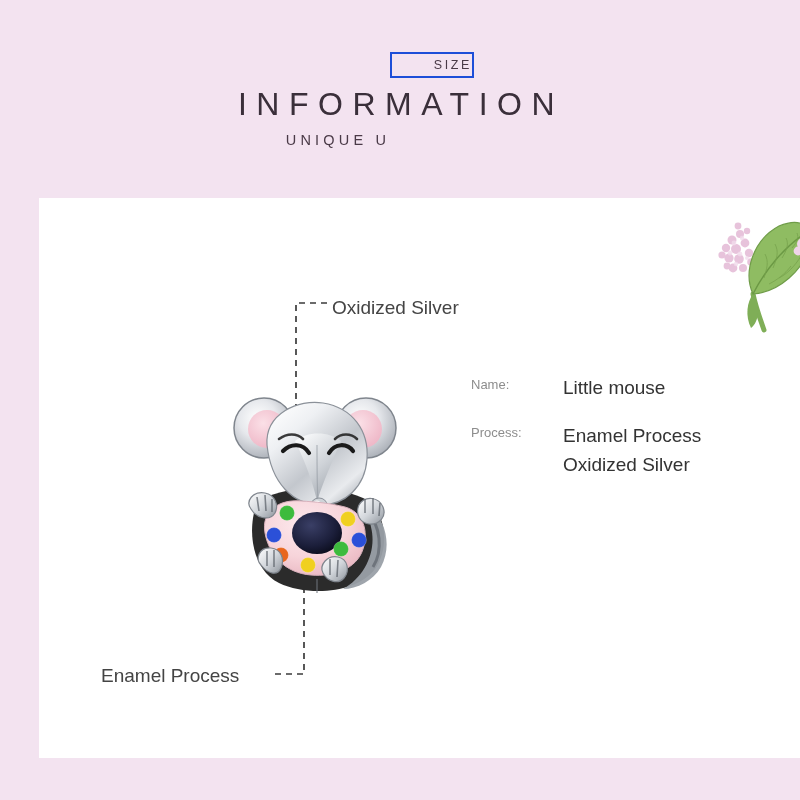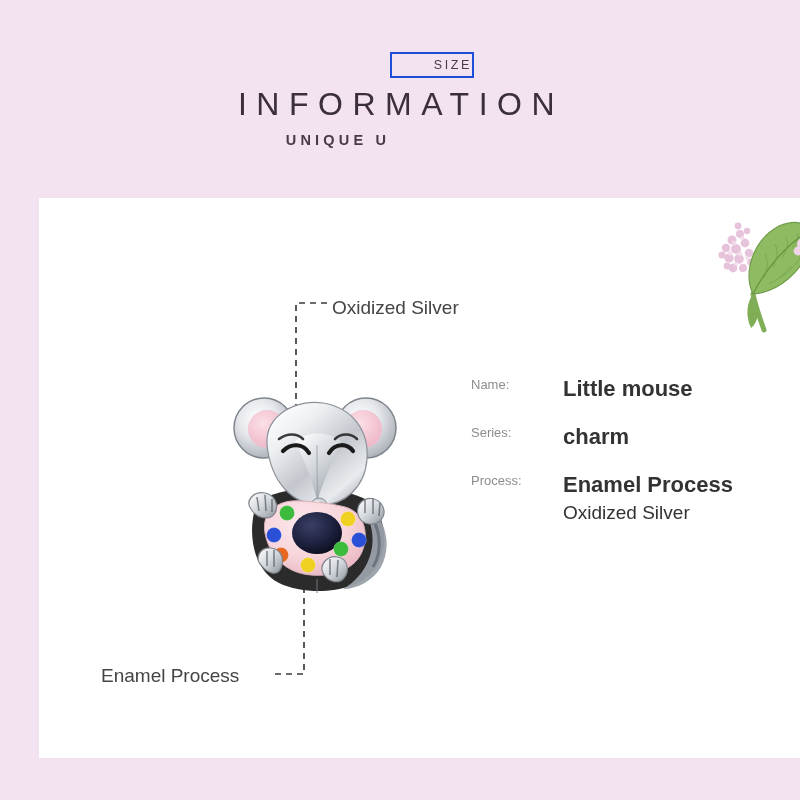--- a/index.html
+++ b/index.html
@@ -25,21 +25,21 @@
     font-size:12.5px;letter-spacing:2.6px;color:#4a3a47;
     font-weight:400;line-height:1;padding-left:2px;
   }
   .info-title{
     position:absolute;left:0;top:88px;width:800px;text-align:center;
     font-size:32px;letter-spacing:9.5px;color:#3a2f3a;font-weight:300;
     line-height:1;padding-left:2px;box-sizing:border-box;
   }
   .info-sub{
     position:absolute;left:0;top:133px;width:660px;text-align:center;
-    font-size:14.5px;letter-spacing:4.2px;color:#4a3a47;font-weight:700;
+    font-size:14.5px;letter-spacing:4.2px;color:#4a3a47;font-weight:400;
     line-height:1;padding-left:16px;box-sizing:border-box;
   }
 
   
   .card{
     position:absolute;left:18px;top:198px;width:764px;height:560px;
     background:#ffffff;
     margin-left:21px;
   }
 
@@ -60,22 +60,22 @@
   .lbl-bot{left:62px;top:468px;}
 
   
   .specs{position:absolute;left:432px;top:180px;width:320px;}
   .spec-row{position:relative;height:48px;}
   .spec-key{
     position:absolute;left:0;top:0;font-size:13px;color:#8d8d8d;
     font-weight:400;line-height:1;white-space:nowrap;
   }
   .spec-val{
-    position:absolute;left:92px;top:0;font-size:22px;color:#333;
-    font-weight:700;line-height:1;white-space:nowrap;
+    position:absolute;left:92px;top:0;font-size:19px;color:#333;
+    font-weight:400;line-height:1;white-space:nowrap;
   }
   .spec-val2{
     position:absolute;left:92px;top:29px;font-size:19px;color:#333;
     font-weight:400;line-height:1;white-space:nowrap;
   }
 </style>
 </head>
 <body>
 
 <div id="page">
@@ -276,24 +276,20 @@
       </svg>
     </div>
 
     <div class="specs">
 
       <div class="spec-row">
         <div class="spec-key">Name:</div>
         <div class="spec-val">Little mouse</div>
       </div>
 
-      <div class="spec-row">
-        <div class="spec-key">Series:</div>
-        <div class="spec-val">charm</div>
-      </div>
 
 
 
       <div class="spec-row">
         <div class="spec-key">Process:</div>
         <div class="spec-val">Enamel Process</div>
         <div class="spec-val2">Oxidized Silver</div>
       </div>
 
     </div>

